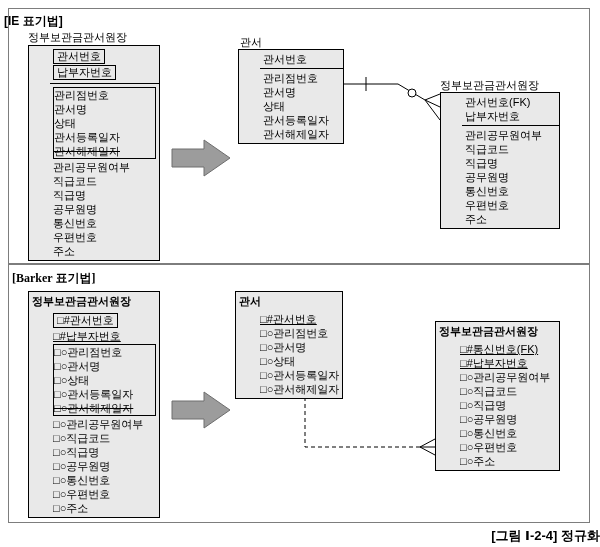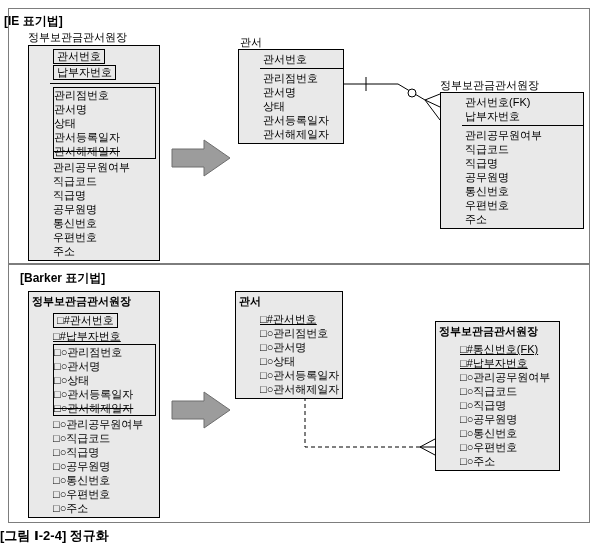--- a/index.html
+++ b/index.html
@@ -58,21 +58,21 @@
     font-weight: bold;
     font-size: 11px;
     padding: 2px 3px 1px 3px;
     white-space: nowrap;
   }
   .caption {
     position: absolute;
     left: 0;
     top: 527px;
     width: 600px;
-    text-align: left;
+    text-align: right;
     font-weight: bold;
     font-size: 13px;
     color: #000;
   }
 </style>
 </head>
 <body>
 
 <div class="canvas">
 
@@ -136,37 +136,37 @@
     <div class="compartment">
         <div class="row">관리점번호</div>
         <div class="row">관서명</div>
         <div class="row">상태</div>
         <div class="row">관서등록일자</div>
         <div class="row">관서해제일자</div>
       </div>
   </div>
 
   <div class="entity-title" style="left:440px; top:78px;">정부보관금관서원장</div>
-  <div class="entity" style="left:440px; top:92px; width:144px;">
+  <div class="entity" style="left:440px; top:92px; width:120px;">
     <div class="compartment pk">
         <div class="row">관서번호(FK)</div>
         <div class="row">납부자번호</div>
       </div>
     <div class="compartment">
         <div class="row">관리공무원여부</div>
         <div class="row">직급코드</div>
         <div class="row">직급명</div>
         <div class="row">공무원명</div>
         <div class="row">통신번호</div>
         <div class="row">우편번호</div>
         <div class="row">주소</div>
       </div>
   </div>
 
-  <div class="section-label" style="left:20px; top:270px;">[Barker 표기법]</div>
+  <div class="section-label" style="left:12px; top:270px;font-family:Liberation Serif, serif;">[Barker 표기법]</div>
 
   <div class="entity" style="left:28px; top:291px; width:132px;">
     <div class="entity-title-inside">정부보관금관서원장</div>
     <div class="compartment">
         <div class="row boxed">□#관서번호</div>
         <div class="row underline">□#납부자번호</div>
         <div class="group-box">
           <div class="row">□○관리점번호</div>
           <div class="row">□○관서명</div>
           <div class="row">□○상태</div>

